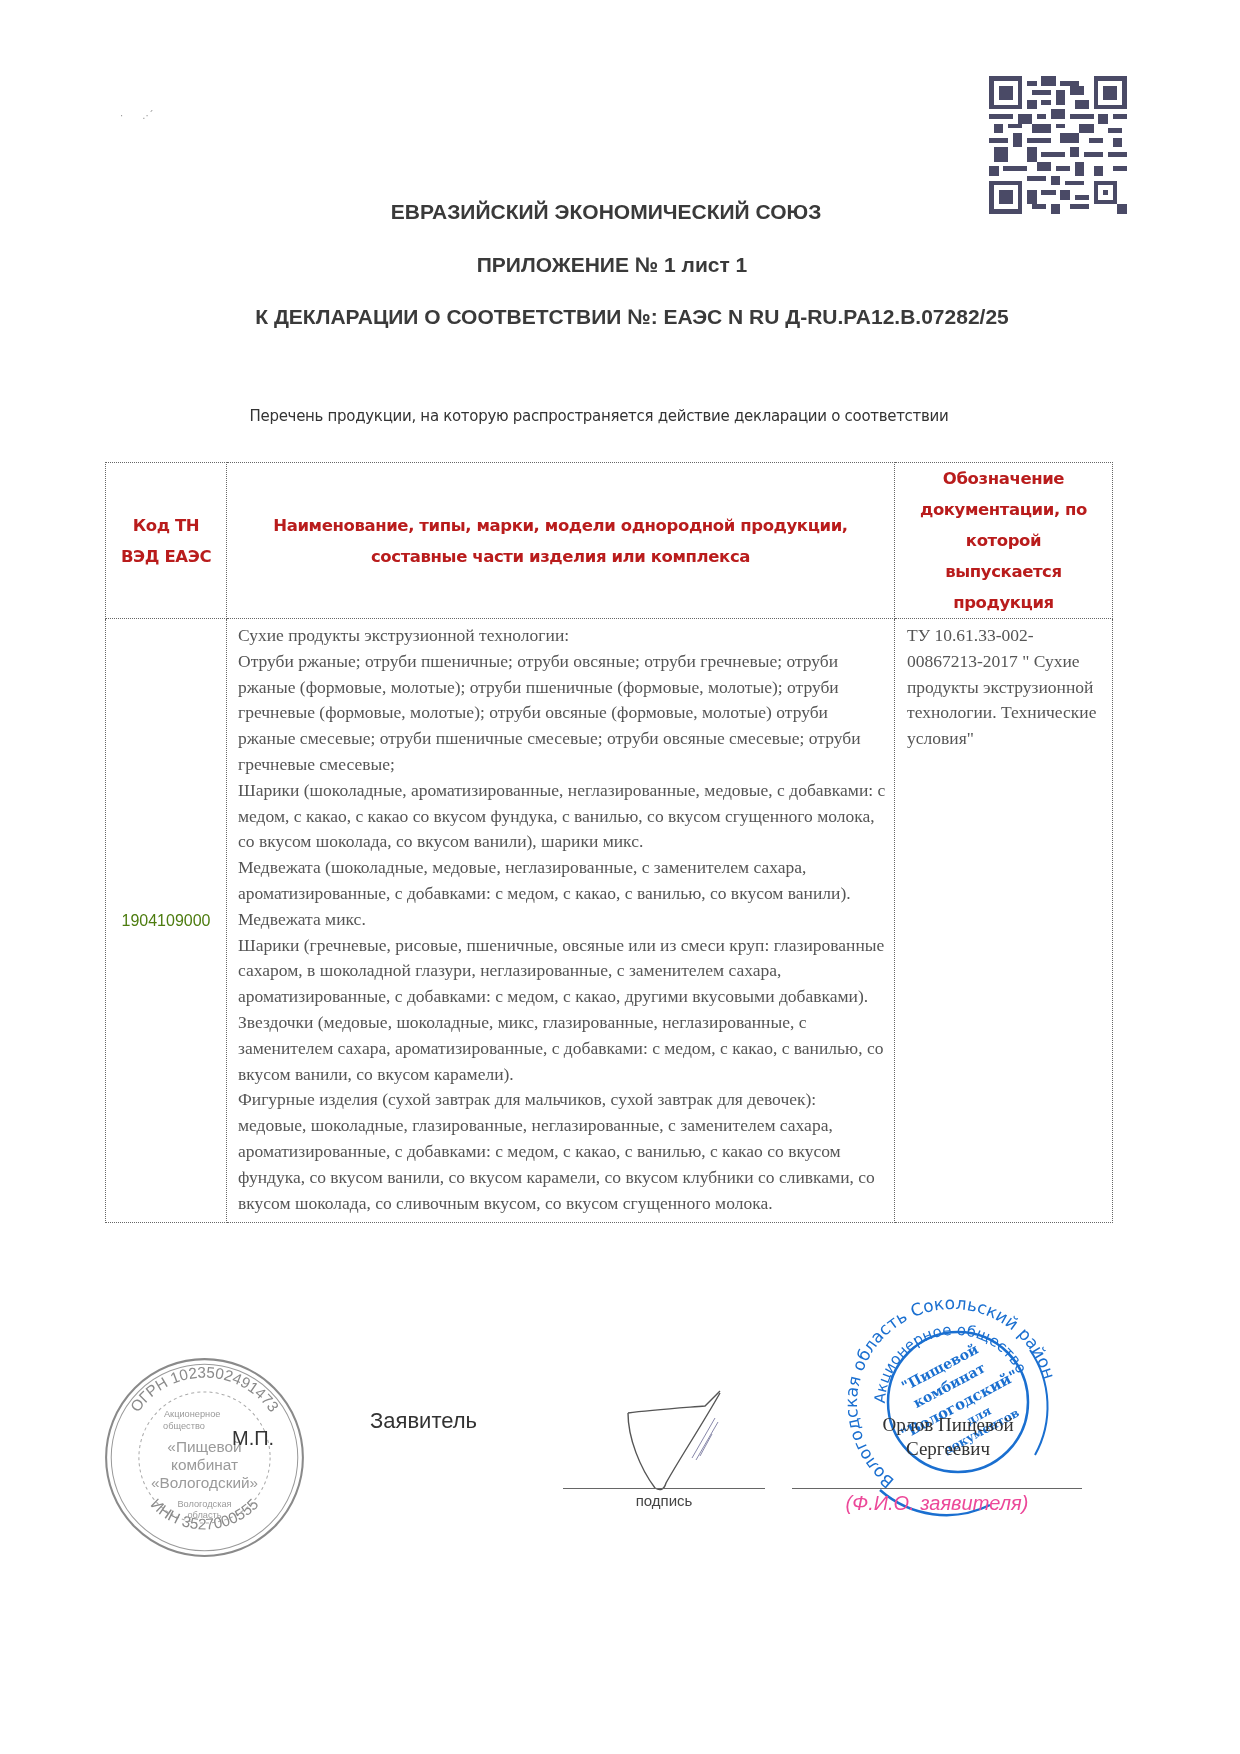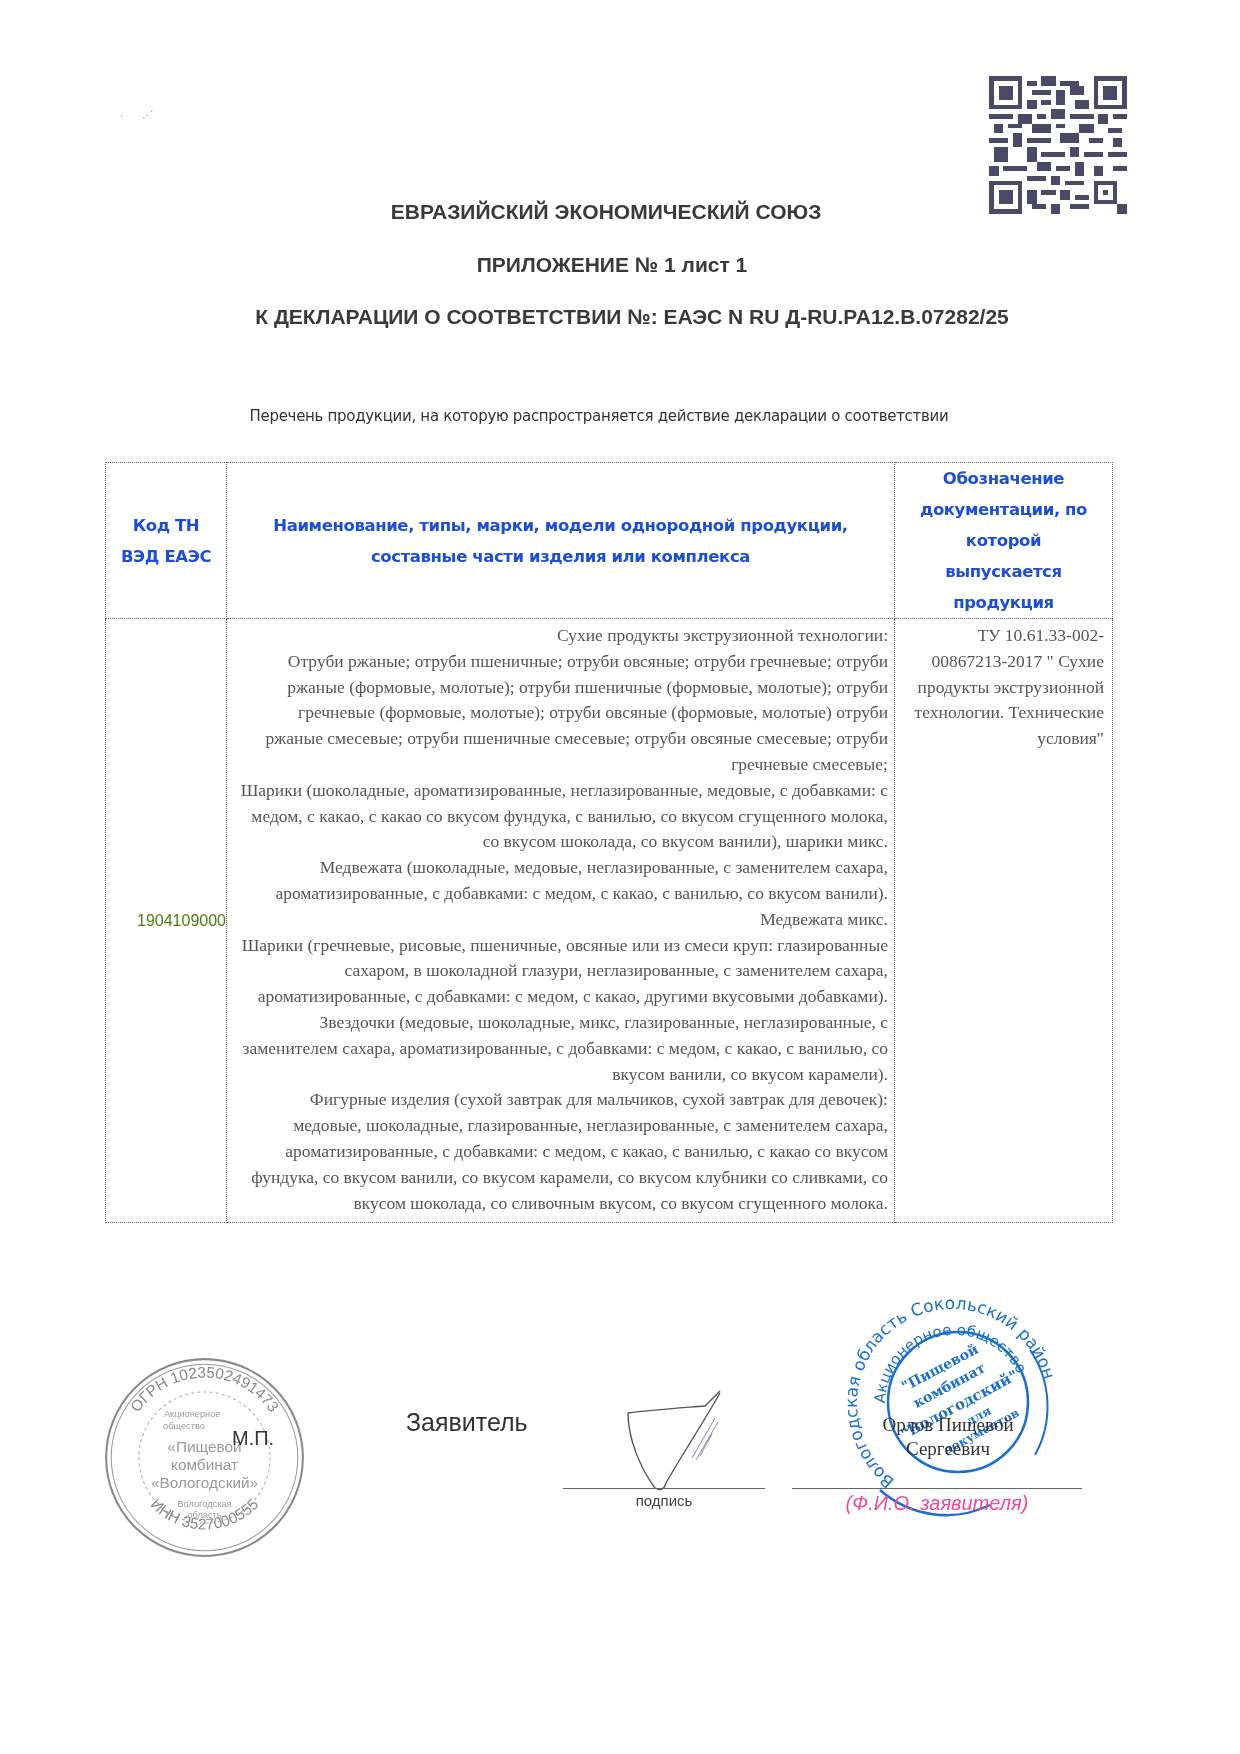--- a/index.html
+++ b/index.html
@@ -22,26 +22,26 @@
   .subtitle {
     top: 407px; left: 0; width: 1148px; text-align: center;
     font-family: "DejaVu Sans", sans-serif; font-size: 15px; color: #333;
     letter-spacing: -0.3px; padding-left: 50px; box-sizing: border-box;
   }
   table.products {
     position: absolute; left: 105px; top: 462px; width: 1007px;
     border-collapse: collapse; table-layout: fixed;
   }
   table.products td, table.products th {
-    border: 1px dotted #666; vertical-align: top; padding: 0; text-align: right;
+    border: 1px dotted #666; vertical-align: top; padding: 0;
   }
   table.products tr.head th {
-    height: 140px; vertical-align: middle; text-align: center;
+    height: 140px; vertical-align: middle; 
     font-family: "DejaVu Sans", sans-serif; font-weight: bold; font-size: 16.5px;
-    line-height: 31px; color: #1d4ed8; letter-spacing: -0.4px;
+    line-height: 31px; color: #b91c1c; letter-spacing: -0.4px;
   }
   .col-code { width: 121px; }
   .col-name { width: 668px; }
   .col-doc  { width: 218px; }
   .code-cell {
     vertical-align: middle !important; text-align: center;
     font-family: Liberation Sans, sans-serif; font-size: 16px; color: #4d7c0f;
   }
   .name-cell, .doc-cell {
     font-family: "Liberation Serif", serif; font-size: 17.5px; line-height: 25.8px;
@@ -49,22 +49,22 @@
   }
   .doc-cell { padding-left: 12px !important; padding-right: 8px !important; }
   .name-line { display: block; }
   .stamp-left { left: 102px; top: 1355px; width: 205px; height: 205px; }
   .stamp-right { left: 840px; top: 1290px; width: 230px; height: 230px; }
   .mp-label {
     left: 232px; top: 1411px; font-family: "Liberation Sans", sans-serif;
     font-size: 20px; color: #333; margin-top: 16px;
   }
   .applicant-label {
-    left: 406px; top: 1408px; font-family: "Liberation Sans", sans-serif;
-    font-size: 25px; color: #333;
+    left: 370px; top: 1408px; font-family: "Liberation Sans", sans-serif;
+    font-size: 22px; color: #333;
   }
   .sig-line { left: 563px; top: 1488px; width: 202px; border-top: 1px solid #666; }
   .sig-caption {
     left: 563px; top: 1492px; width: 202px; text-align: center;
     font-family: "Liberation Sans", sans-serif; font-size: 15px; color: #444;
   }
   .fio-line { left: 792px; top: 1488px; width: 290px; border-top: 1px solid #666; }
   .fio-caption {
     left: 792px; top: 1492px; width: 290px; text-align: center;
     font-family: "Liberation Sans", sans-serif; font-size: 20px; color: #ec4899; font-style: italic;

